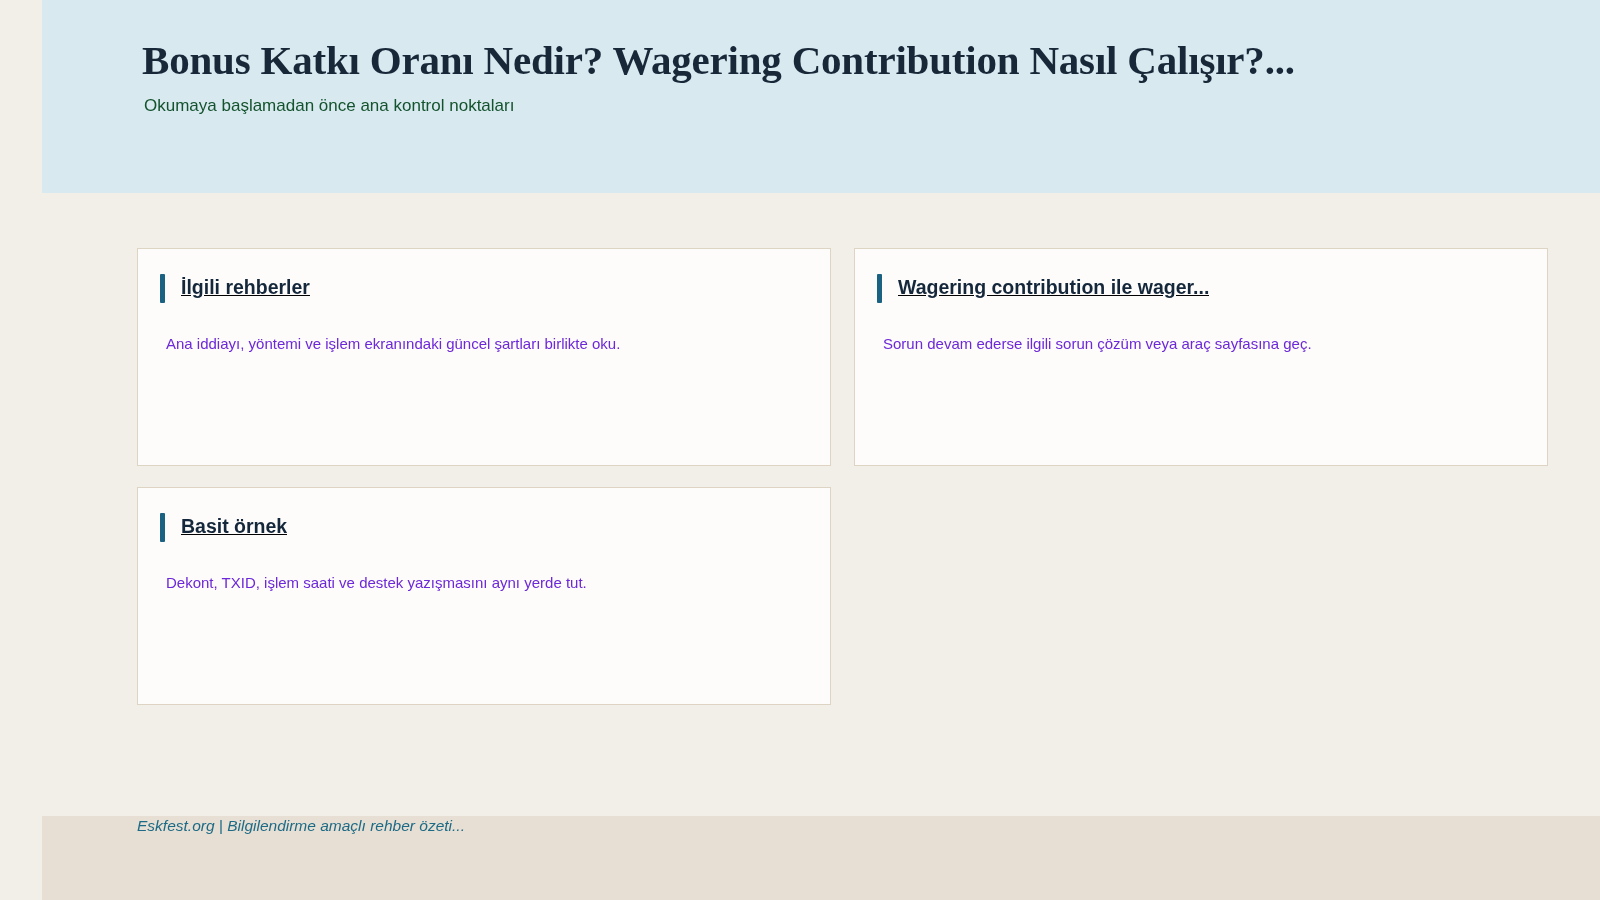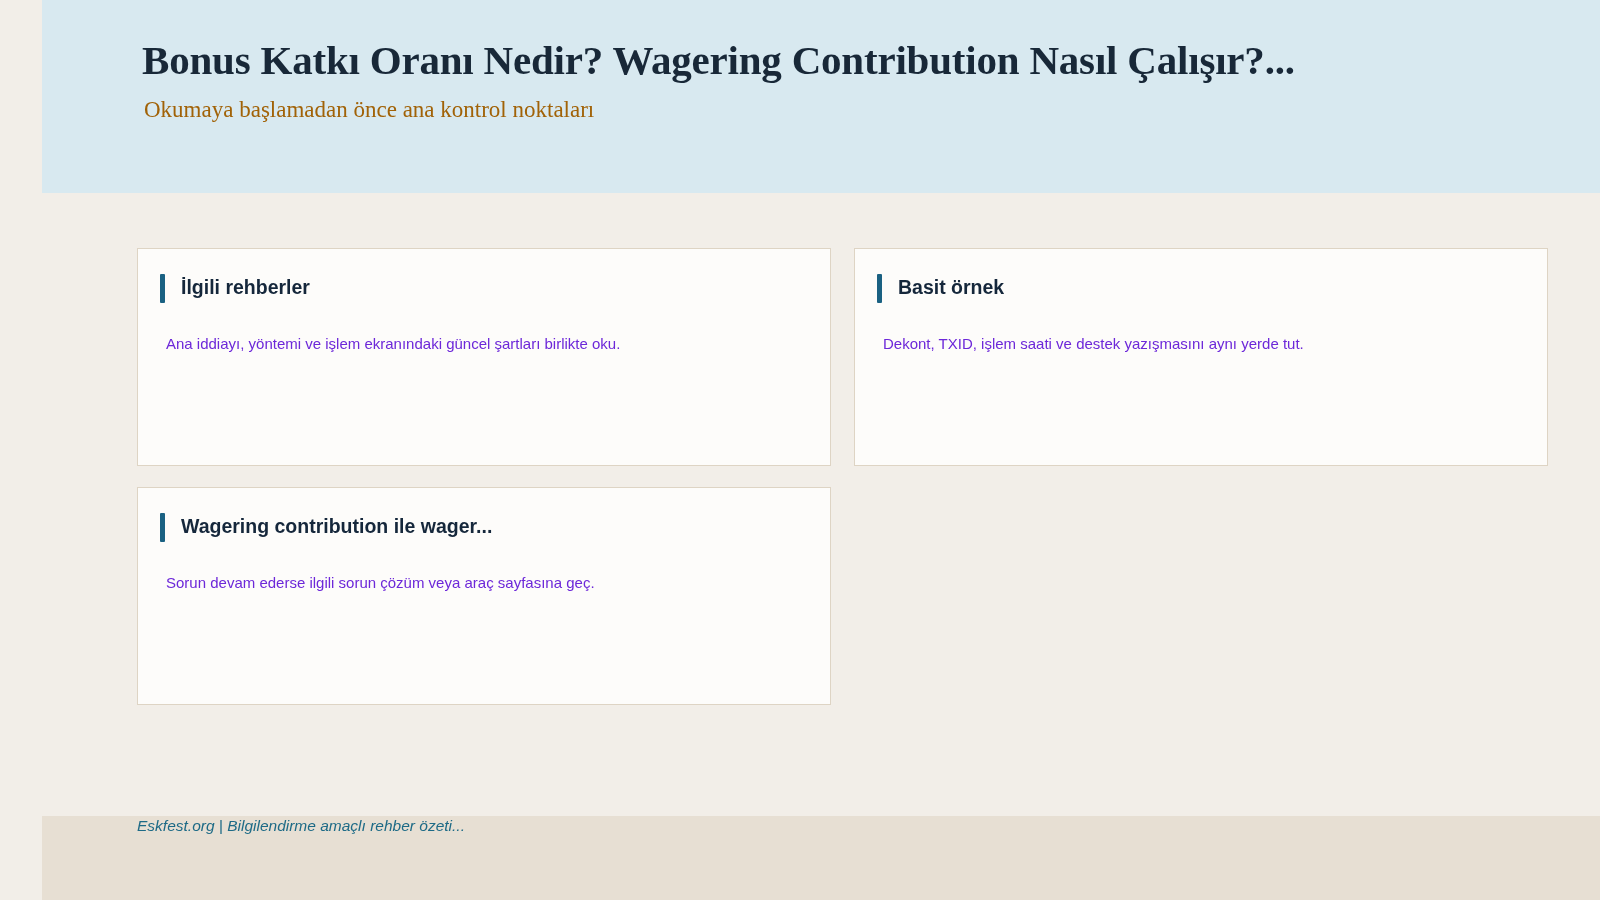--- a/index.html
+++ b/index.html
@@ -40,23 +40,23 @@
     font-weight: bold;
     font-size: 41px;
     line-height: 1.08;
     color: #182838;
     margin: 0 0 0 0;
     letter-spacing: -0.2px;
     max-width: 1230px;
   }
 
   .page-subtitle {
-    font-family: Liberation Serif, serif;
-    font-size: 23px;
-    color: #a16207;
+    font-family: Liberation Sans, sans-serif;
+    font-size: 17px;
+    color: #14532d;
     margin: 13px 0 0 2px;
     line-height: 1.3;
   }
 
   
   .main-area {
     flex: 1 1 auto;
     padding: 55px 95px 0 95px;
     box-sizing: border-box;
   }
@@ -77,20 +77,21 @@
     padding: 22px 25px 20px 22px;
     display: flex;
     flex-direction: column;
   }
 
   .card-heading-row {
     display: flex;
     align-items: center;
     gap: 16px;
     height: 34px;
+    text-decoration: underline;
   }
 
   .accent-bar {
     width: 5px;
     height: 29px;
     background: #1a6182;
     flex: 0 0 auto;
     border-radius: 1px;
   }
 
@@ -151,31 +152,31 @@
           <span class="accent-bar"></span>
           <span class="card-heading">İlgili rehberler</span>
         </div>
         <p class="card-body">Ana iddiayı, yöntemi ve işlem ekranındaki güncel şartları birlikte oku.</p>
       </section>
 
 
       <section class="card">
         <div class="card-heading-row">
           <span class="accent-bar"></span>
-          <span class="card-heading">Basit örnek</span>
+          <span class="card-heading">Wagering contribution ile wager...</span>
         </div>
-        <p class="card-body">Dekont, TXID, işlem saati ve destek yazışmasını aynı yerde tut.</p>
+        <p class="card-body">Sorun devam ederse ilgili sorun çözüm veya araç sayfasına geç.</p>
       </section>
 
       <section class="card">
         <div class="card-heading-row">
           <span class="accent-bar"></span>
-          <span class="card-heading">Wagering contribution ile wager...</span>
+          <span class="card-heading">Basit örnek</span>
         </div>
-        <p class="card-body">Sorun devam ederse ilgili sorun çözüm veya araç sayfasına geç.</p>
+        <p class="card-body">Dekont, TXID, işlem saati ve destek yazışmasını aynı yerde tut.</p>
       </section>
 
     </div>
   </main>
 
   <footer class="footer-band">
     <span class="footer-text">Eskfest.org | Bilgilendirme amaçlı rehber özeti...</span>
   </footer>
 
 </div>

